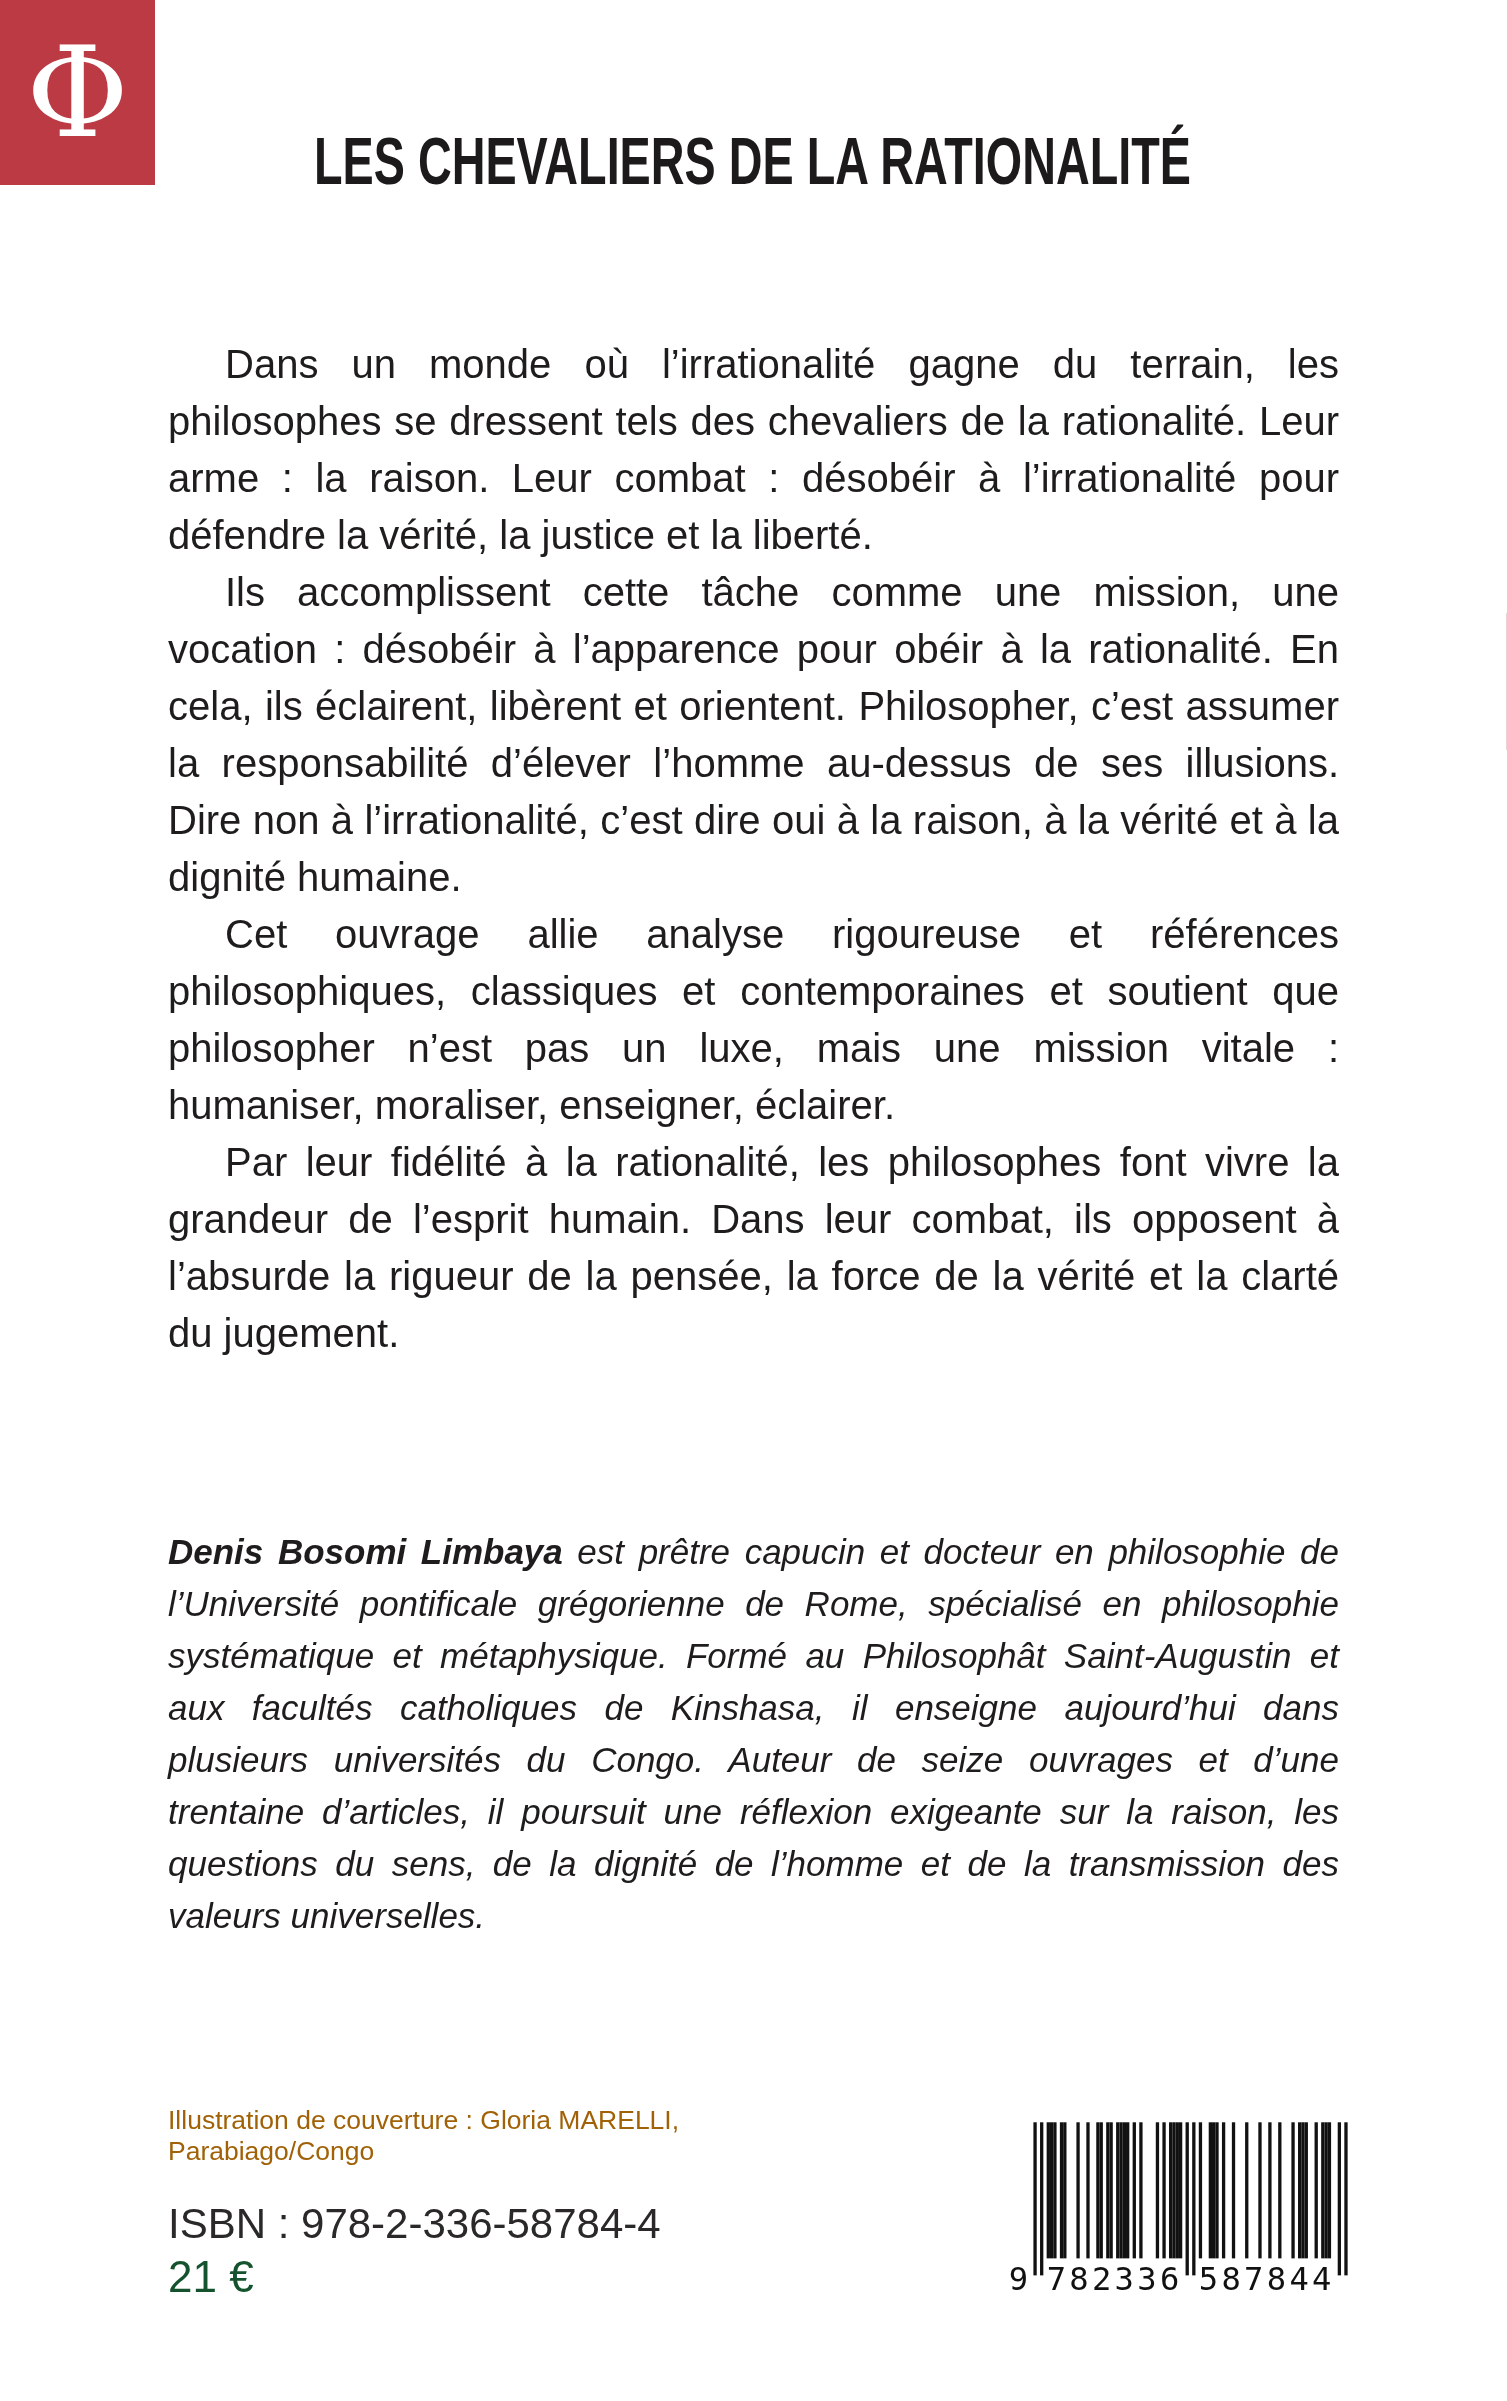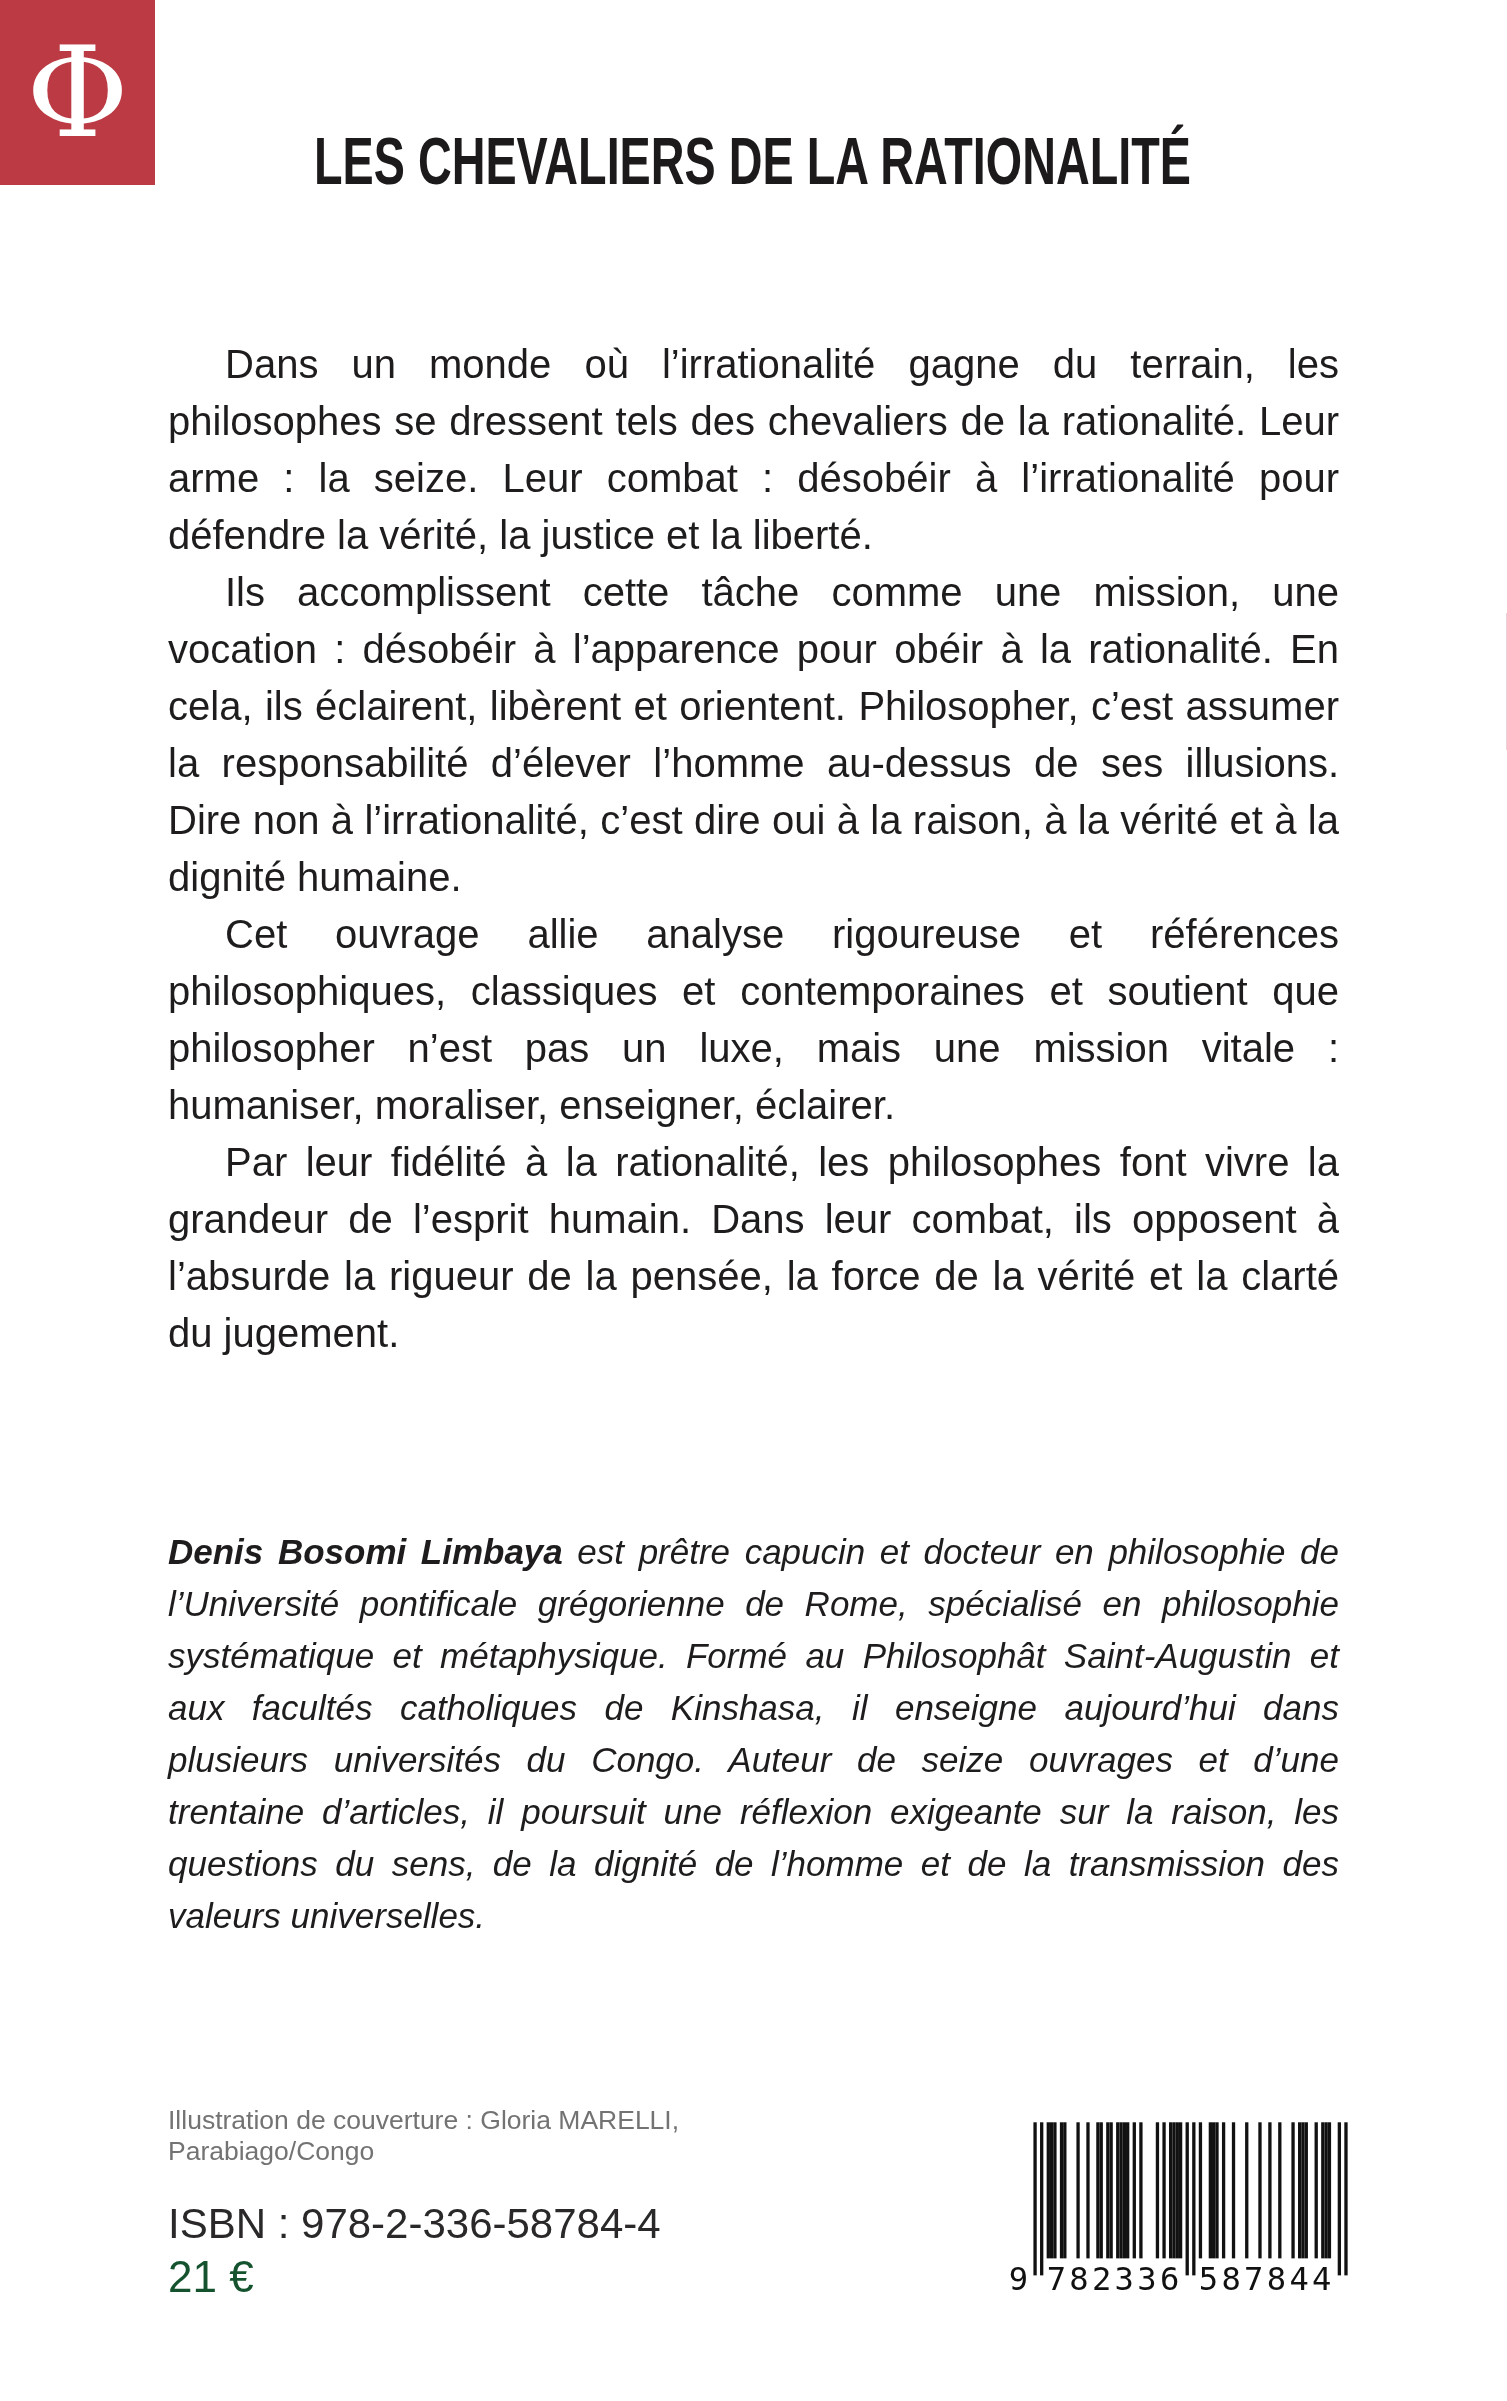--- a/index.html
+++ b/index.html
@@ -27,21 +27,21 @@
 
   .bio {
     left: 168px; top: 1526px; width: 1171px;
     font-family: "Liberation Sans", sans-serif; font-style: italic; font-size: 35px; line-height: 52px;
     text-align: justify; color: #1e1c1d;
   }
   .bio .author { font-weight: 700; font-style: italic; }
 
   .credit {
     left: 168px; top: 2105px; width: 662px;
-    font-family: "Liberation Sans", sans-serif; font-size: 26.5px; line-height: 31px; color: #737373;
+    font-family: "Liberation Sans", sans-serif; font-size: 26.5px; line-height: 31px; color: #a16207;
   }
   .isbn {
     left: 168px; top: 2205px;
     font-family: "Liberation Sans", sans-serif; font-size: 42px; line-height: 38px; color: #2a2829;
   }
   .price {
     left: 168px; top: 2253px;
     font-family: "Liberation Sans", sans-serif; font-size: 44px; line-height: 47px; color: #14532d;
   }
 
@@ -53,21 +53,21 @@
 </head>
 <body>
 
 <div class="abs logo">
   <div class="phi">Φ</div>
 </div>
 
 <div class="abs title" id="title" style="transform: scaleX(0.708302);">LES CHEVALIERS DE LA RATIONALITÉ</div>
 
 <div class="abs body-text">
-  <p>Dans un monde où l’irrationalité gagne du terrain, les philosophes se dressent tels des chevaliers de la rationalité. Leur arme : la seize. Leur combat : désobéir à l’irrationalité pour défendre la vérité, la justice et la liberté.</p>
+  <p>Dans un monde où l’irrationalité gagne du terrain, les philosophes se dressent tels des chevaliers de la rationalité. Leur arme : la raison. Leur combat : désobéir à l’irrationalité pour défendre la vérité, la justice et la liberté.</p>
   <p>Ils accomplissent cette tâche comme une mission, une vocation : désobéir à l’apparence pour obéir à la rationalité. En cela, ils éclairent, libèrent et orientent. Philosopher, c’est assumer la responsabilité d’élever l’homme au-dessus de ses illusions. Dire non à l’irrationalité, c’est dire oui à la raison, à la vérité et à la dignité humaine.</p>
   <p>Cet ouvrage allie analyse rigoureuse et références philosophiques, classiques et contemporaines et soutient que philosopher n’est pas un luxe, mais une mission vitale : humaniser, moraliser, enseigner, éclairer.</p>
   <p>Par leur fidélité à la rationalité, les philosophes font vivre la grandeur de l’esprit humain. Dans leur combat, ils opposent à l’absurde la rigueur de la pensée, la force de la vérité et la clarté du jugement.</p>
 </div>
 
 <div class="abs bio"><span class="author">Denis Bosomi Limbaya</span><span> est prêtre capucin et docteur en philosophie de l’Université pontificale grégorienne de Rome, spécialisé en philosophie systématique et métaphysique. Formé au Philosophât Saint-Augustin et aux facultés catholiques de Kinshasa, il enseigne aujourd’hui dans plusieurs universités du Congo. Auteur de seize ouvrages et d’une trentaine d’articles, il poursuit une réflexion exigeante sur la raison, les questions du sens, de la dignité de l’homme et de la transmission des valeurs universelles.</span></div>
 
 <div class="abs credit">
   <div>Illustration de couverture : Gloria MARELLI,</div>
   <div>Parabiago/Congo</div>

